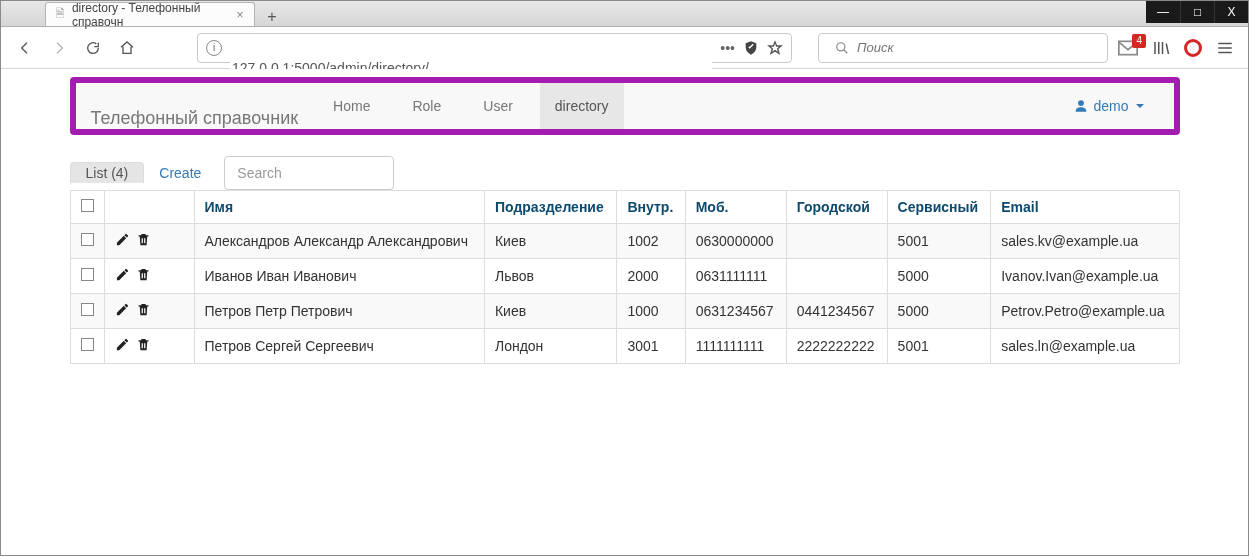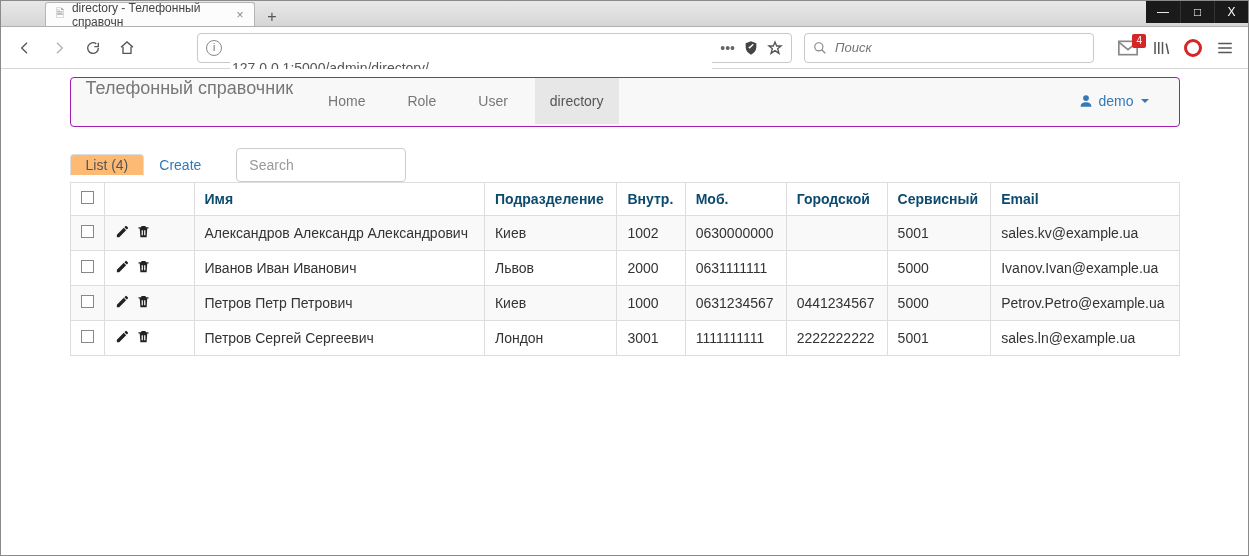--- a/index.html
+++ b/index.html
@@ -18,44 +18,44 @@
   .window-controls .wc { width:34px; height:22px; background:#1a1a1a; color:#fff; display:flex; align-items:center; justify-content:center; font-size:12px; cursor:pointer; }
   .window-controls .wc + .wc { border-left:1px solid #333; }
 
   .toolbar { height:42px; background:#fff; border-bottom:1px solid #d6d6d6; display:flex; align-items:center; padding:0 10px; gap:6px; }
   .nav-btn { width:28px; height:28px; display:flex; align-items:center; justify-content:center; color:#555; cursor:pointer; border-radius:3px; }
   .nav-btn svg { width:16px; height:16px; }
   .urlbar { flex:0 0 595px; height:30px; border:1px solid #c9c9c9; border-radius:4px; display:flex; align-items:center; padding:0 8px; gap:8px; color:#555; background:#fff; margin-left:50px; }
   .urlbar .info { width:16px; height:16px; border:1px solid #888; border-radius:50%; display:flex; align-items:center; justify-content:center; font-size:10px; color:#666; }
   .urlbar input { flex:1; border:none; outline:none; font-size:14px; color:#555;margin-top:40px; }
   .urlbar .right-icons { display:flex; align-items:center; gap:8px; color:#666; }
-  .searchbar { flex:0 0 290px; height:30px; border:1px solid #c9c9c9; border-radius:4px; display:flex; align-items:center; padding:0 8px; gap:6px; margin-left:6px; }
+  .searchbar { flex:0 0 290px; height:30px; border:1px solid #c9c9c9; border-radius:4px; display:flex; align-items:center; padding:0 16px; gap:6px; margin-left:20px; }
   .searchbar input { flex:1; border:none; outline:none; font-size:13px; color:#888; font-style:italic; }
   .toolbar-right { margin-left:auto; display:flex; align-items:center; gap:14px; padding-right:4px; }
   .icon-btn { color:#555; cursor:pointer; display:flex; align-items:center; justify-content:center; position:relative; }
   .badge { position:absolute; top:-6px; right:-8px; background:#d52626; color:#fff; font-size:10px; padding:0 4px; border-radius:2px; line-height:14px; }
   .opera { width:18px; height:18px; border:3px solid #d52626; border-radius:50%; }
 
   
   .page { flex:1; background:#fff; overflow:auto; padding:0; }
   .container { max-width:1140px; margin:0 auto; padding:0 15px; }
 
-  .navbar { background:#f8f8f8; border:1px solid #a21caf; border-radius:4px; margin-top:8px; margin-bottom:20px; min-height:50px; display:flex; align-items:flex-start; padding:0 15px; }
+  .navbar { background:#f8f8f8; border:6px solid #a21caf; border-radius:4px; margin-top:8px; margin-bottom:20px; min-height:50px; display:flex; align-items:flex-end; padding:0 15px; }
   .navbar-brand { font-size:18px; color:#777; margin-right:20px; }
   .navbar-nav { display:flex; list-style:none; margin:0; padding:0;gap:12px; }
   .navbar-nav li a { display:block; padding:15px 15px; color:#777; text-decoration:none; cursor:pointer; }
   .navbar-nav li.active a { background:#e7e7e7; color:#555; }
   .navbar-right { margin-left:auto; }
   .navbar-right a { color:#337ab7; display:flex; align-items:center; gap:5px; padding:15px; text-decoration:none; cursor:pointer; }
   .caret { display:inline-block; width:0; height:0; border-left:4px solid transparent; border-right:4px solid transparent; border-top:4px solid currentColor; vertical-align:middle; margin-left:2px; }
 
   .admin-actions { display:flex; align-items:center; gap:0; margin-bottom:-1px; }
-  .tab-box { border:1px solid #ddd; border-bottom:1px solid #fff; border-radius:4px 4px 0 0; padding:2px 15px; color:#555; background:#fdba74; position:relative; z-index:2; }
+  .tab-box { border:1px solid #ddd; border-bottom:1px solid #fff; border-radius:4px 4px 0 0; padding:2px 15px; color:#555; background:#e5e5e5; position:relative; z-index:2; }
   .action-link { color:#337ab7; padding:10px 15px; cursor:pointer; text-decoration:none; display:flex; align-items:center; gap:2px; }
-  .search-wrap { margin-left:20px; }
+  .search-wrap { margin-left:8px; }
   .search-wrap input { height:34px; border:1px solid #ccc; border-radius:4px; padding:6px 12px; font-size:14px; width:170px; outline:none; }
   .search-wrap input::placeholder { color:#999; }
 
   table.admin-table { width:100%; border-collapse:collapse; border:1px solid #ddd; background:#fff; }
   table.admin-table th, table.admin-table td { border:1px solid #ddd; padding:8px 10px; text-align:left; vertical-align:middle; }
   table.admin-table thead th { font-weight:bold; color:#0c4a6e; cursor:pointer; }
   table.admin-table thead th.nolink { color:#333; cursor:default; }
   table.admin-table tbody tr:nth-child(odd) { background:#f9f9f9; }
   table.admin-table tbody tr:nth-child(even) { background:#fff; }
   .checkbox-cell { width:28px; text-align:center; }

